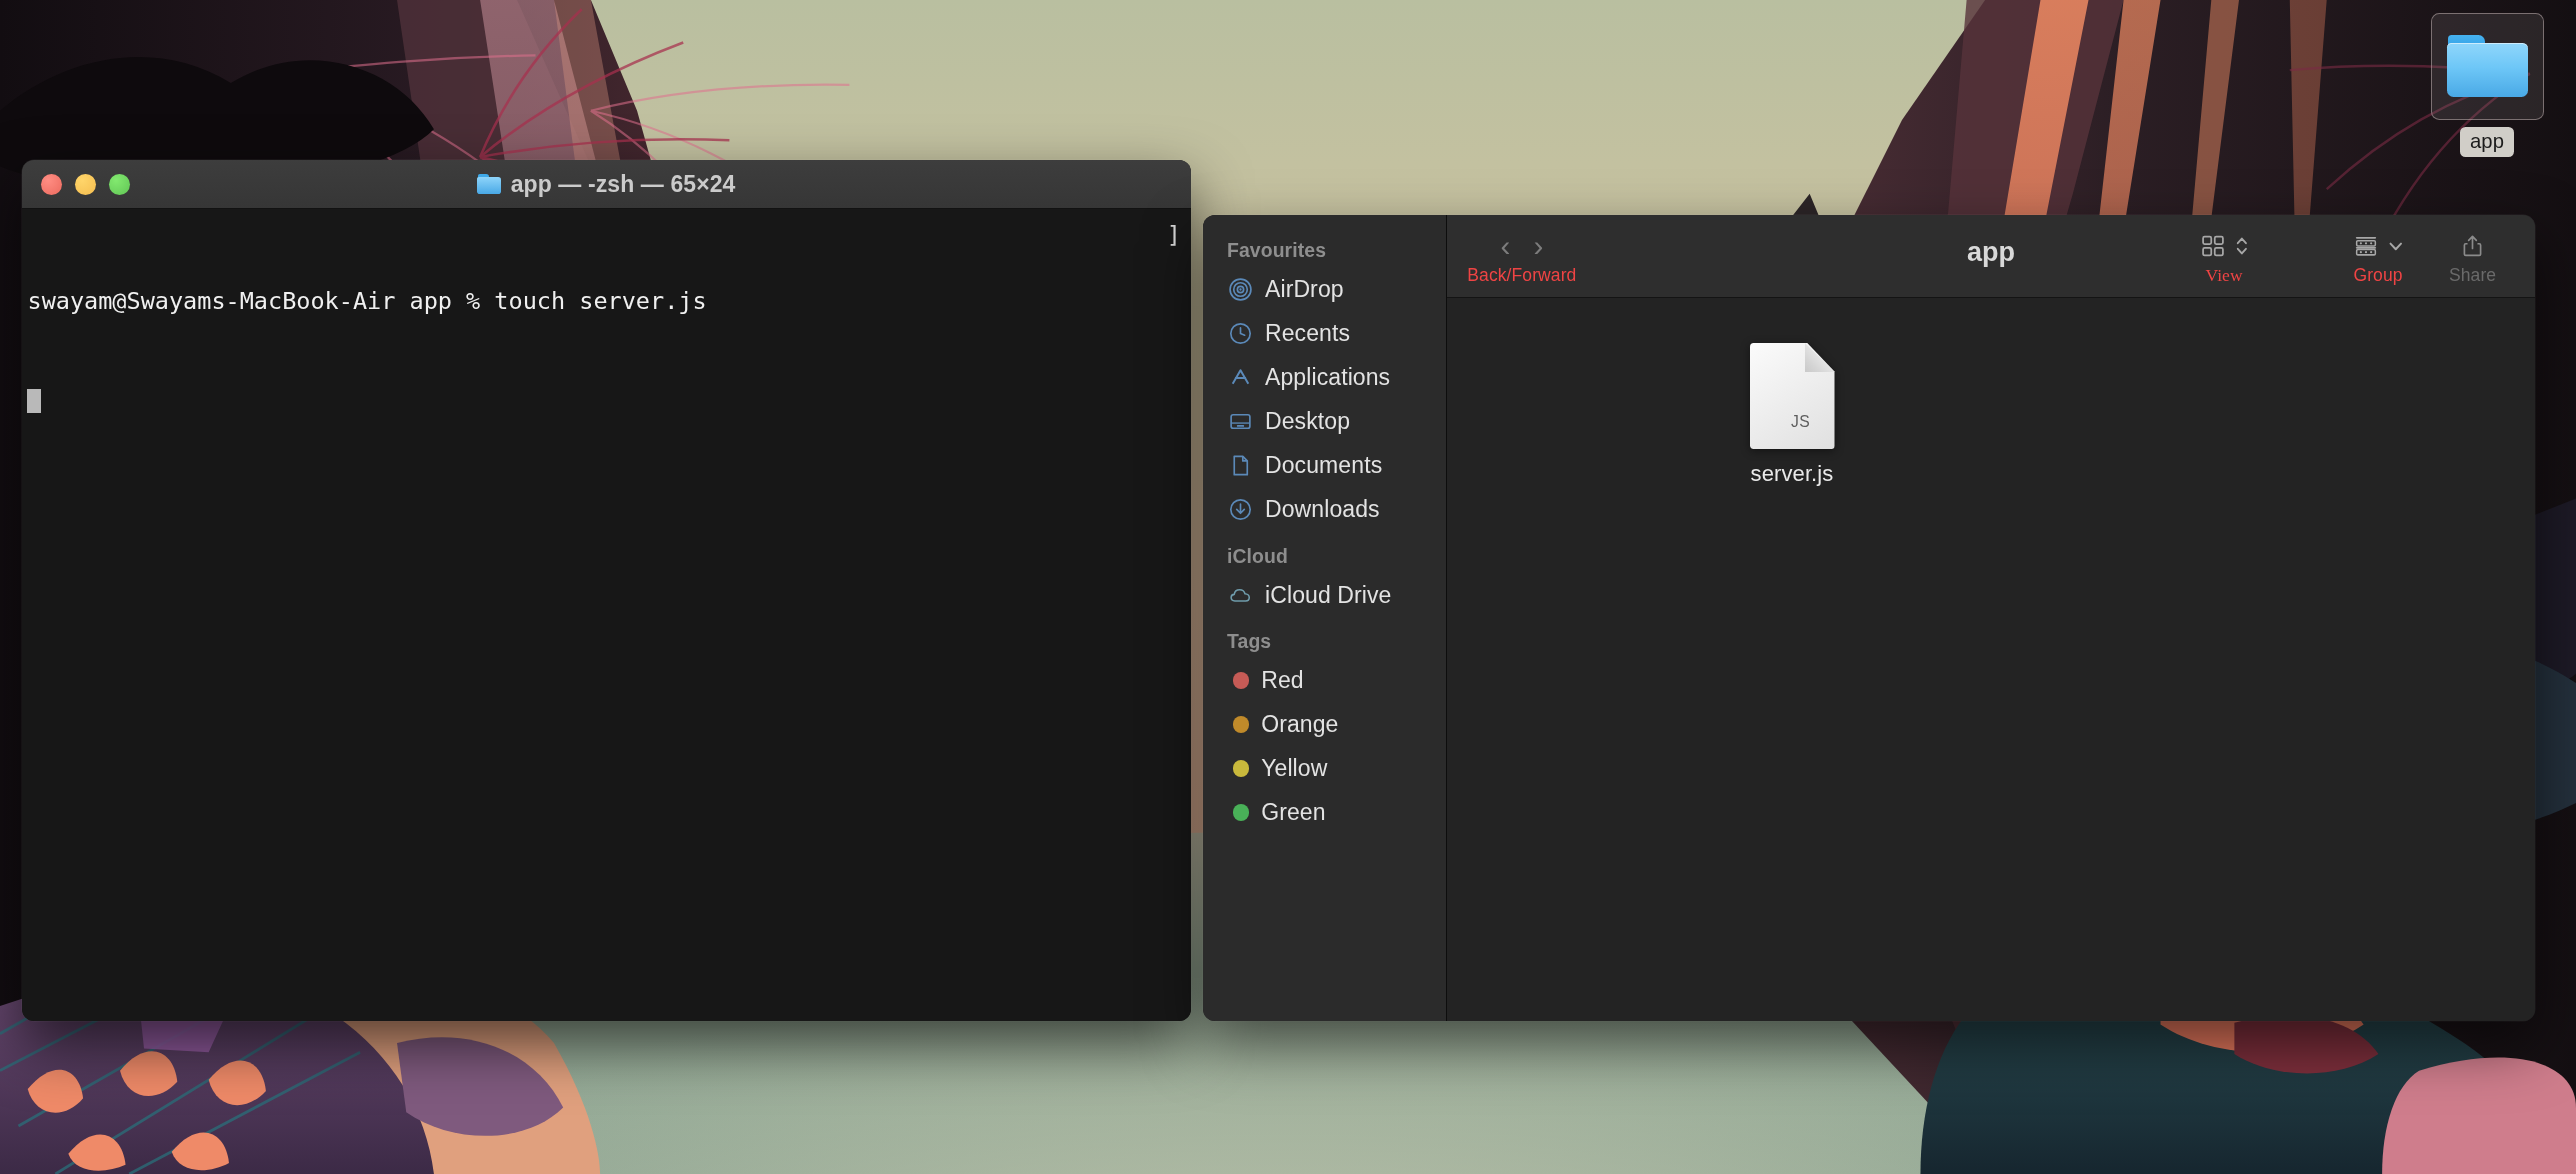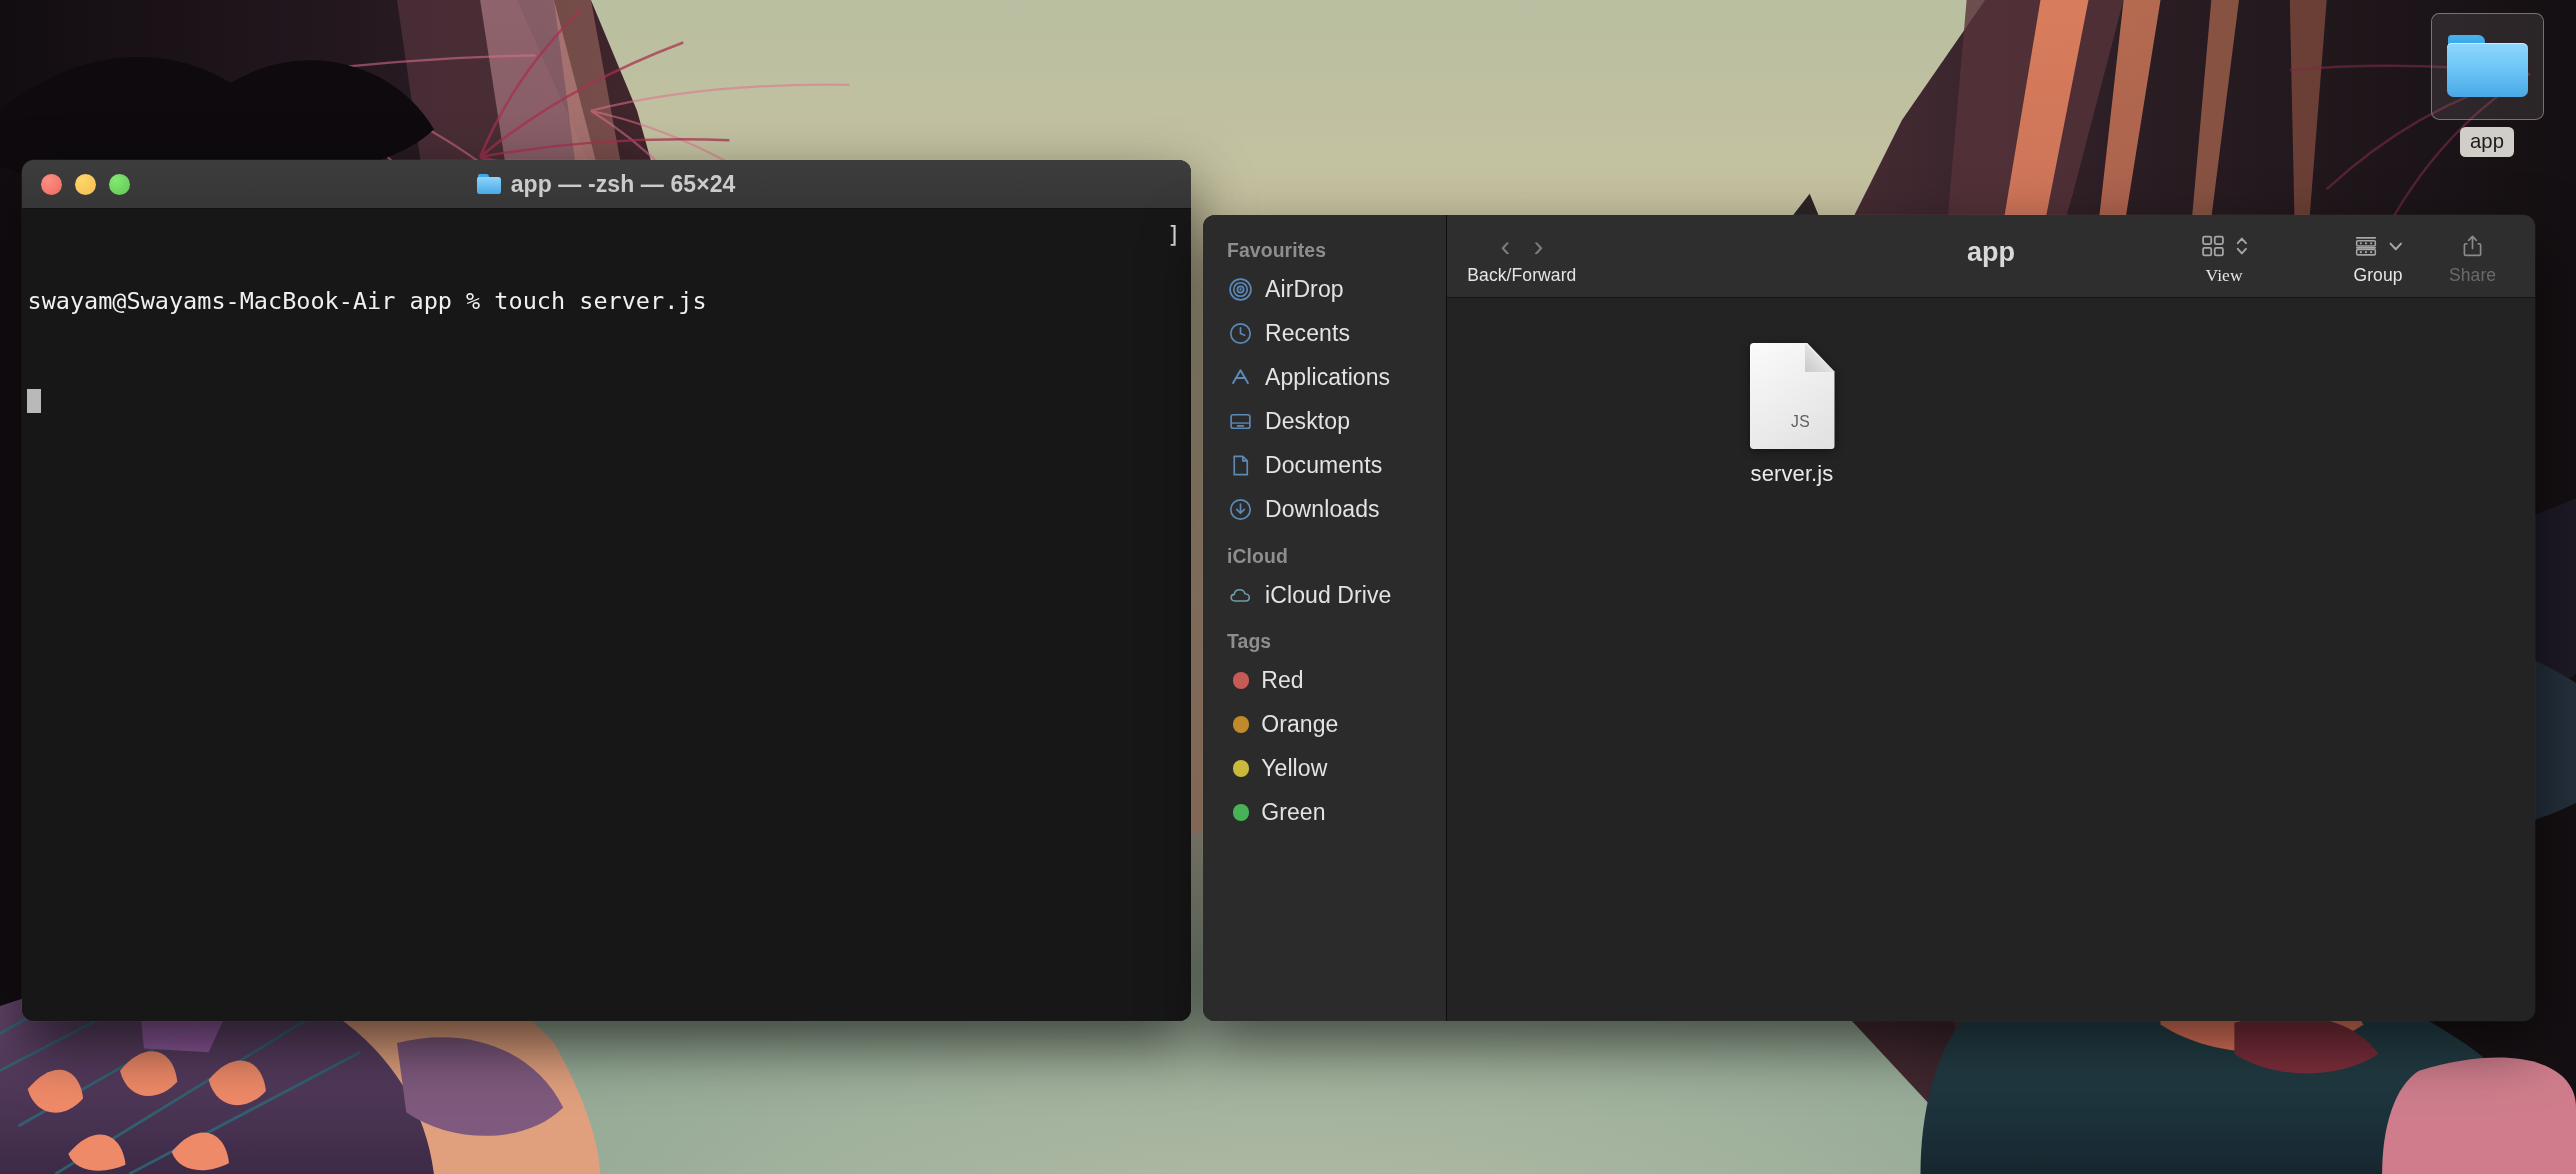--- a/index.html
+++ b/index.html
@@ -115,21 +115,21 @@
 
   .toolbar {
     height:83px; background:#2e2e2e; border-bottom:0.9px solid #141414;
     display:flex; align-items:flex-start; position:relative; flex:none;
   }
   .tb-group {
     display:flex; flex-direction:column; align-items:center;
     position:absolute; top:13px;
   }
   .tb-icons { display:flex; align-items:center; gap:6.5px; height:35px; }
-  .tb-cap { font-size:17.5px; color:#e5e5e5; margin-top:1.8px; letter-spacing:0.1px; }
+  .tb-cap { font-size:17.5px; color:#ef4444; margin-top:1.8px; letter-spacing:0.1px; }
   .tb-cap.dim { color:#6a6a6a; }
   .nav-chev { font-size:29.5px; color:#7c7c7c; line-height:1; padding:0 8.3px; font-weight:300; }
   .finder-title {
     position:absolute; left:0; right:0; top:22px; text-align:center;
     font-size:27px; font-weight:700; color:#d9d9d9; pointer-events:none;
   }
 
   .content {
     flex:1; background:#232323; position:relative; overflow:hidden;
   }

